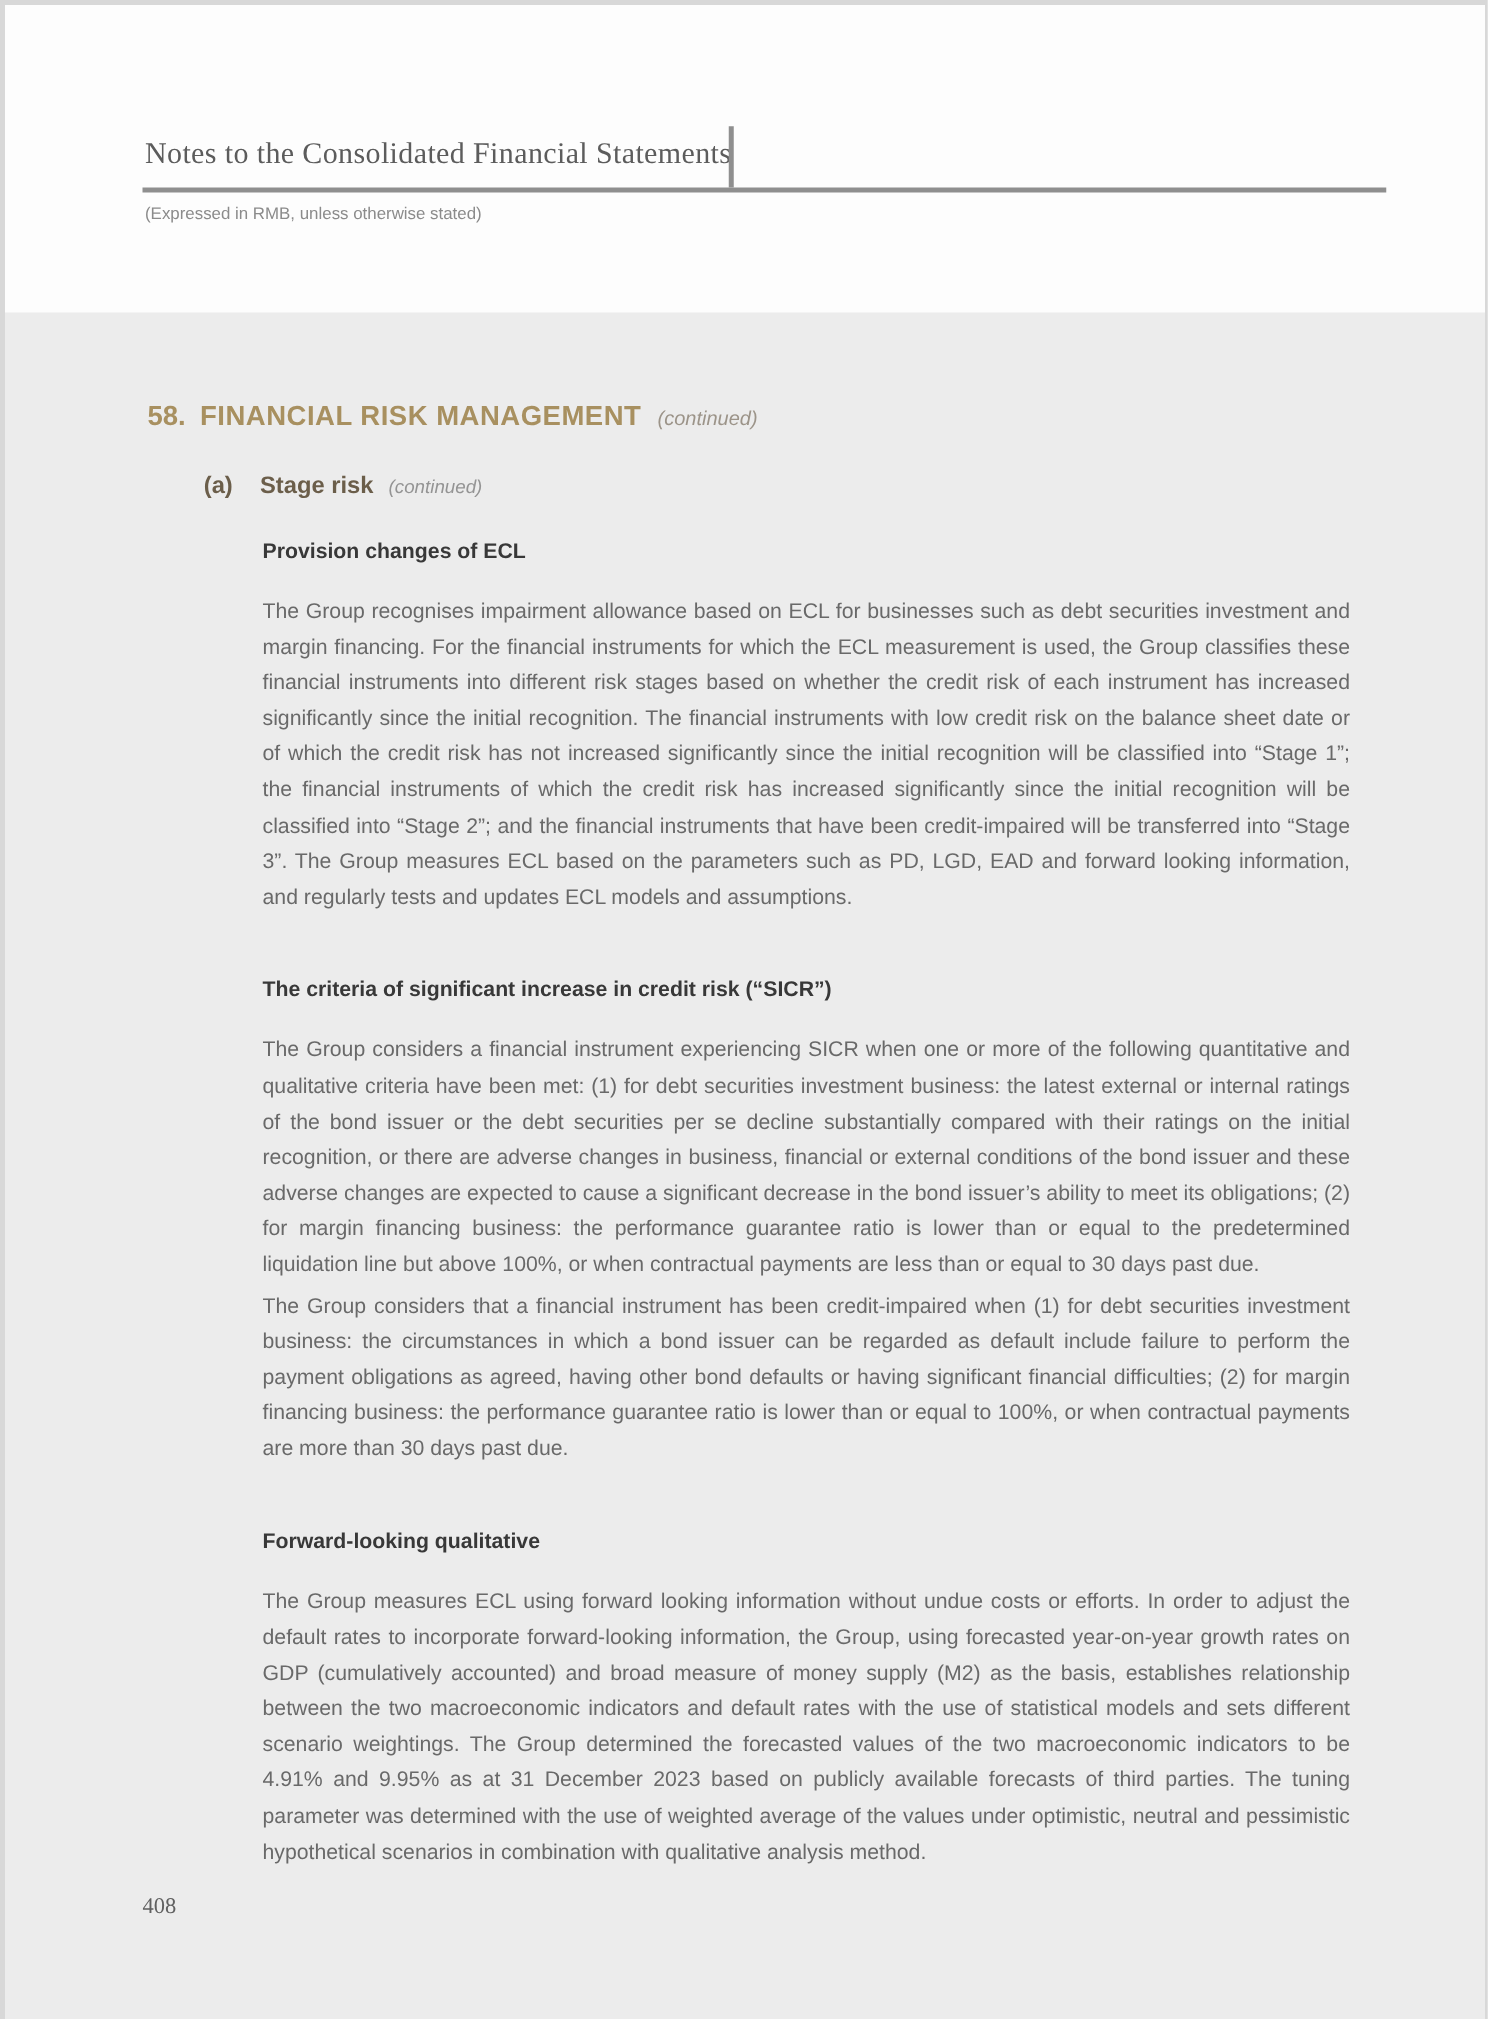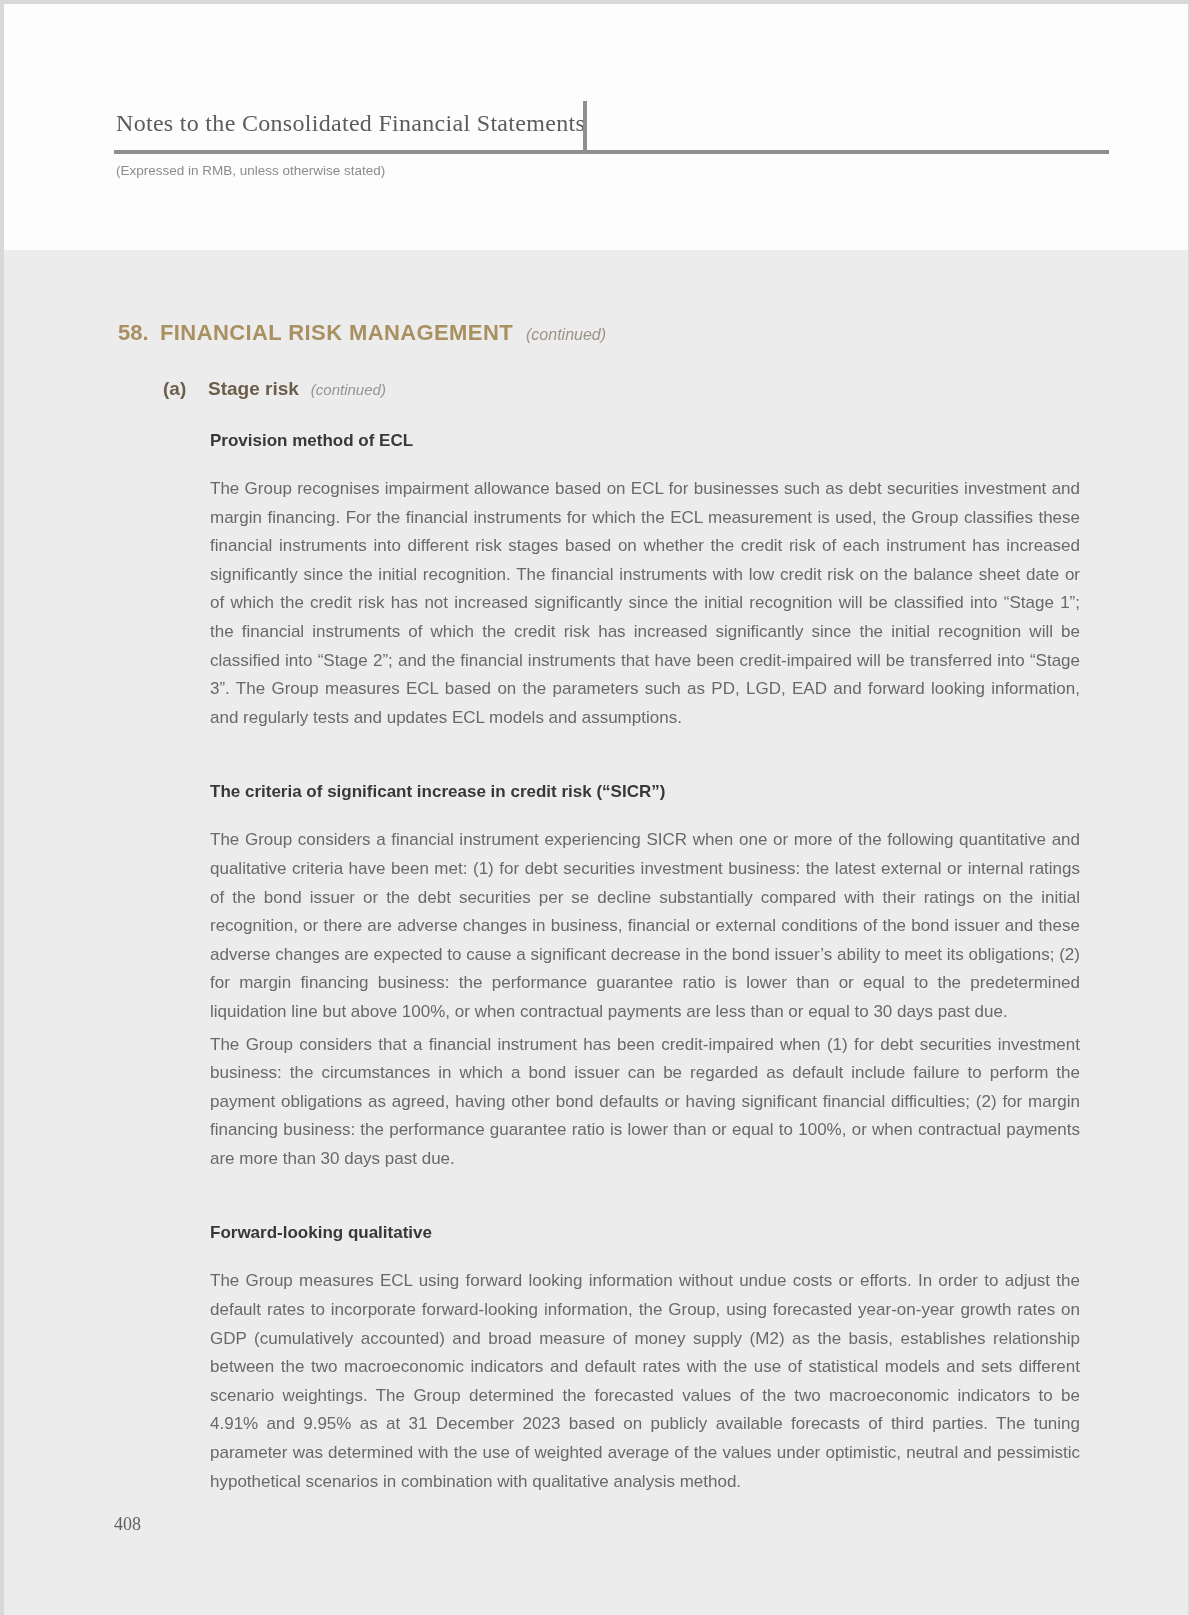--- a/index.html
+++ b/index.html
@@ -162,21 +162,21 @@
       <span class="section-continued">(continued)</span>
     </div>
 
     <div class="sub-row">
       <span class="sub-marker">(a)</span>
       <span class="sub-title">Stage risk</span>
       <span class="sub-continued">(continued)</span>
     </div>
 
     <div class="body-col">
-      <h3 class="first">Provision method of ECL</h3>
+      <h3 class="first">Provision changes of ECL</h3>
       <p>The Group recognises impairment allowance based on ECL for businesses such as debt securities investment and margin financing. For the financial instruments for which the ECL measurement is used, the Group classifies these financial instruments into different risk stages based on whether the credit risk of each instrument has increased significantly since the initial recognition. The financial instruments with low credit risk on the balance sheet date or of which the credit risk has not increased significantly since the initial recognition will be classified into “Stage 1”; the financial instruments of which the credit risk has increased significantly since the initial recognition will be classified into “Stage 2”; and the financial instruments that have been credit-impaired will be transferred into “Stage 3”. The Group measures ECL based on the parameters such as PD, LGD, EAD and forward looking information, and regularly tests and updates ECL models and assumptions.</p>
 
       <h3>The criteria of significant increase in credit risk (“SICR”)</h3>
       <p>The Group considers a financial instrument experiencing SICR when one or more of the following quantitative and qualitative criteria have been met: (1) for debt securities investment business: the latest external or internal ratings of the bond issuer or the debt securities per se decline substantially compared with their ratings on the initial recognition, or there are adverse changes in business, financial or external conditions of the bond issuer and these adverse changes are expected to cause a significant decrease in the bond issuer’s ability to meet its obligations; (2) for margin financing business: the performance guarantee ratio is lower than or equal to the predetermined liquidation line but above 100%, or when contractual payments are less than or equal to 30 days past due.</p>
 
       <p>The Group considers that a financial instrument has been credit-impaired when (1) for debt securities investment business: the circumstances in which a bond issuer can be regarded as default include failure to perform the payment obligations as agreed, having other bond defaults or having significant financial difficulties; (2) for margin financing business: the performance guarantee ratio is lower than or equal to 100%, or when contractual payments are more than 30 days past due.</p>
 
       <h3>Forward-looking qualitative</h3>
       <p>The Group measures ECL using forward looking information without undue costs or efforts. In order to adjust the default rates to incorporate forward-looking information, the Group, using forecasted year-on-year growth rates on GDP (cumulatively accounted) and broad measure of money supply (M2) as the basis, establishes relationship between the two macroeconomic indicators and default rates with the use of statistical models and sets different scenario weightings. The Group determined the forecasted values of the two macroeconomic indicators to be 4.91% and 9.95% as at 31 December 2023 based on publicly available forecasts of third parties. The tuning parameter was determined with the use of weighted average of the values under optimistic, neutral and pessimistic hypothetical scenarios in combination with qualitative analysis method.</p>
     </div>

